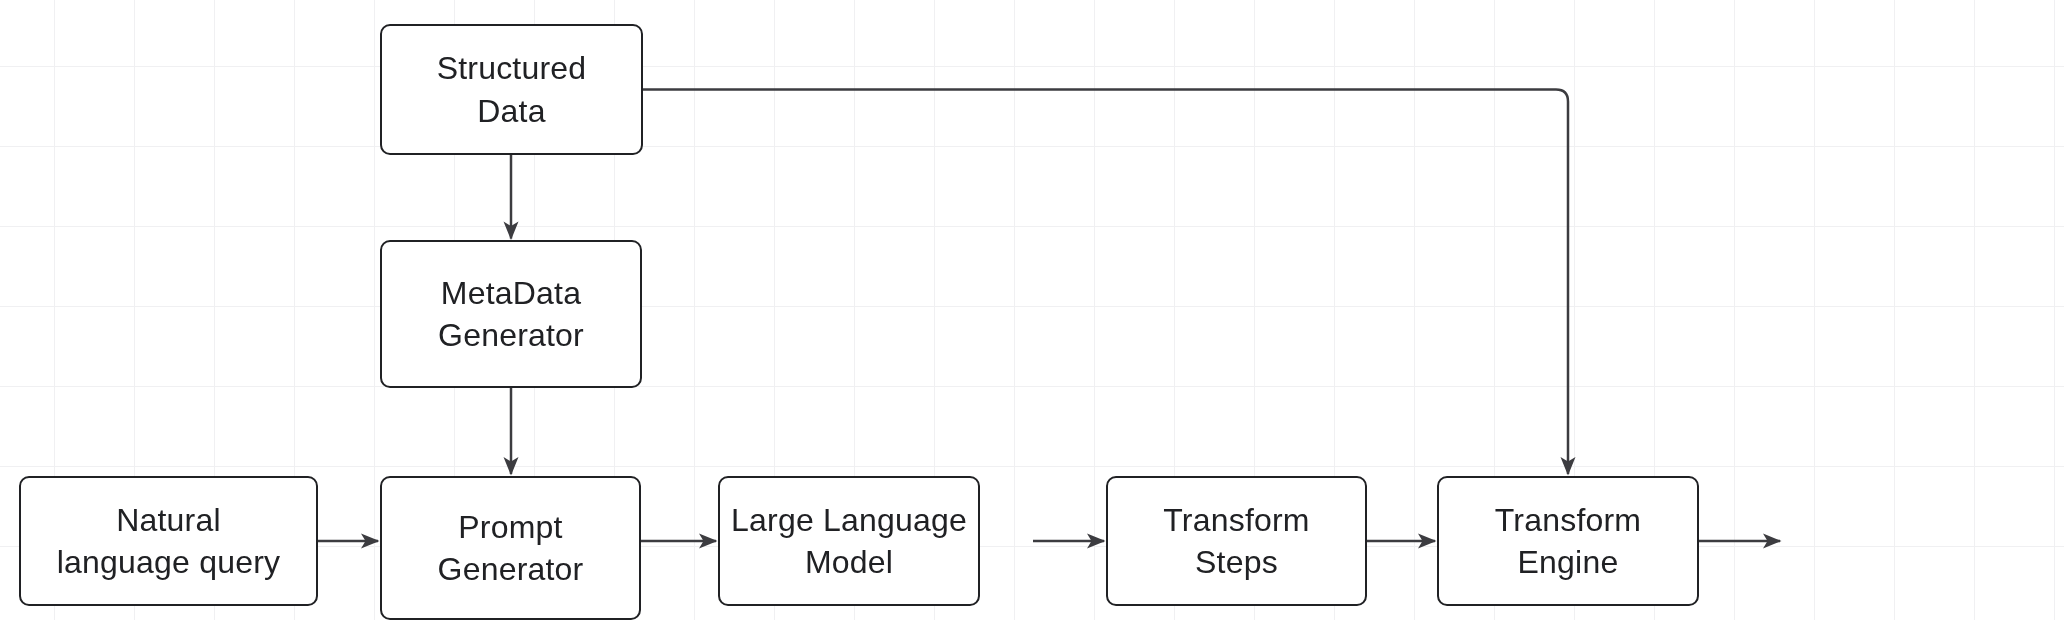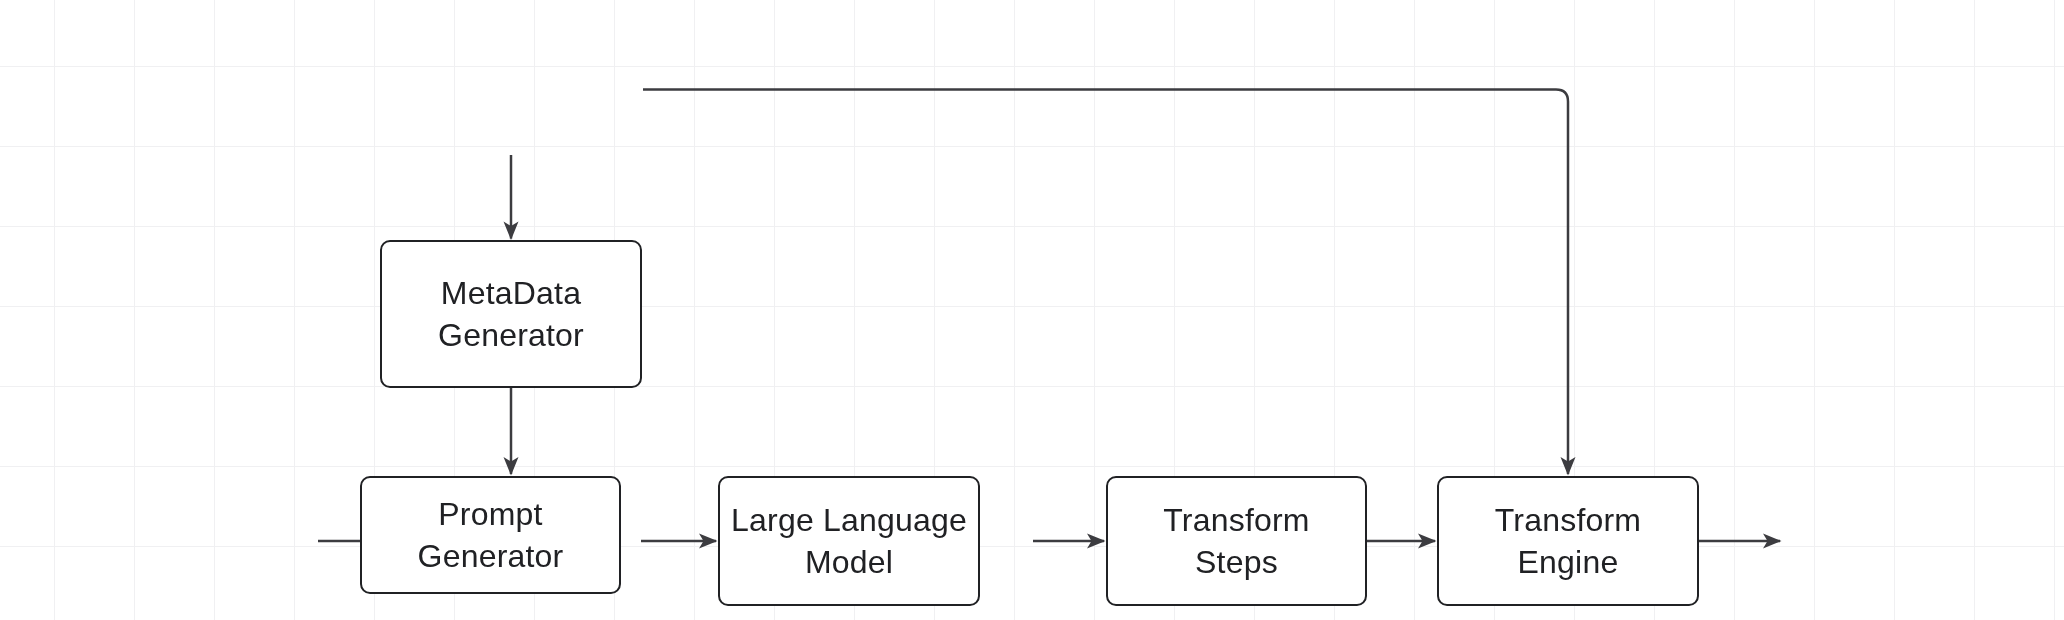--- a/index.html
+++ b/index.html
@@ -66,28 +66,36 @@
     <path class="edge" d="M 511 155 V 238.5" marker-end="url(#arrowhead)"></path>
     <path class="edge" d="M 511 372 V 474" marker-end="url(#arrowhead)"></path>
     <path class="edge" d="M 643 89.5 H 1556 Q 1568 89.5 1568 101.5 V 474" marker-end="url(#arrowhead)"></path>
     <path class="edge" d="M 318 541 H 378" marker-end="url(#arrowhead)"></path>
     <path class="edge" d="M 641 541 H 716" marker-end="url(#arrowhead)"></path>
     <path class="edge" d="M 1033 541 H 1104" marker-end="url(#arrowhead)"></path>
     <path class="edge" d="M 1367 541 H 1435" marker-end="url(#arrowhead)"></path>
     <path class="edge" d="M 1699 541 H 1780" marker-end="url(#arrowhead)"></path>
   </svg>
 
+  <div class="node" style="left:380px; top:24px; width:263px; height:131px">
+    <span class="node-label">Structured
+Data</span>
+  </div>
 
   <div class="node" style="left:380px; top:240px; width:262px; height:148px">
     <span class="node-label">MetaData
 Generator</span>
   </div>
 
+  <div class="node" style="left:19px; top:476px; width:299px; height:130px">
+    <span class="node-label">Natural
+language query</span>
+  </div>
 
-  <div class="node" style="left:360px; top:476px; width:261px; height:118px">
+  <div class="node" style="left:380px; top:476px; width:261px; height:144px">
     <span class="node-label">Prompt
 Generator</span>
   </div>
 
   <div class="node" style="left:718px; top:476px; width:262px; height:130px">
     <span class="node-label">Large Language
 Model</span>
   </div>
 
   <div class="node" style="left:1106px; top:476px; width:261px; height:130px">

